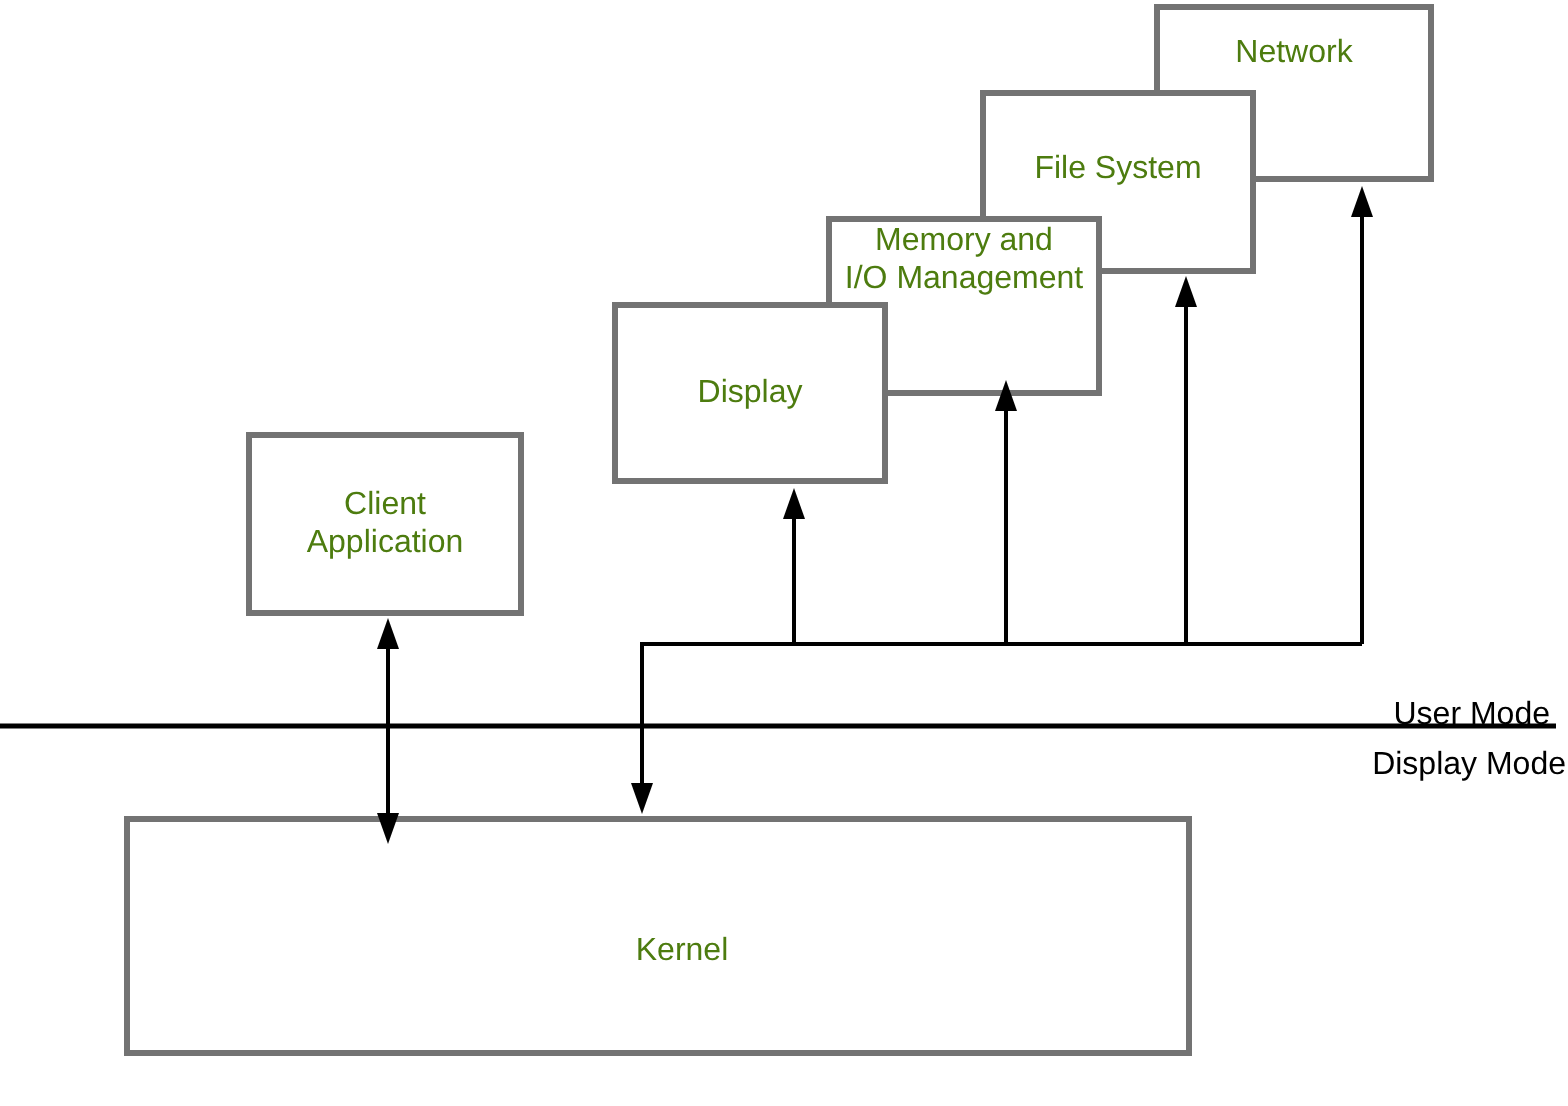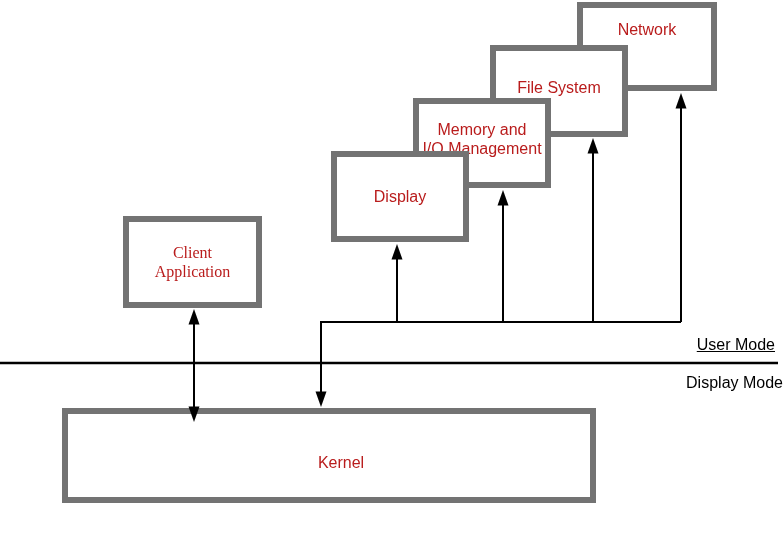--- a/index.html
+++ b/index.html
@@ -12,57 +12,57 @@
     position: relative;
     width: 784px;
     height: 553px;
     background: #ffffff;
     overflow: hidden;
   }
   .box {
     position: absolute;
     box-sizing: border-box;
     background: #ffffff;
-    border: 6px solid #737373;
+    border: 3px solid #737373;
     display: flex;
     justify-content: center;
     align-items: center;
-    color: #b91c1c;
+    color: #4d7c0f;
     font-size: 16px;
     line-height: 19px;
     text-align: center;
   }
   .box .label {
     white-space: pre-line;
   }
   .align-top {
     align-items: flex-start;
   }
   .box-network        { left: 577px; top: 2px;   width: 140px; height: 89px; z-index: 1; padding-top: 12px; }
   .box-file-system    { left: 490px; top: 45px;  width: 138px; height: 92px; z-index: 2; padding-top: 27px; }
-  .box-memory-io      { left: 413px; top: 98px;  width: 138px; height: 90px; z-index: 3; padding-top: 16px; }
-  .box-display        { left: 331px; top: 151px; width: 138px; height: 91px; z-index: 4; }
-  .box-client-app     { left: 123px; top: 216px; width: 139px; height: 92px; z-index: 5; font-family: Liberation Serif, serif; }
-  .box-kernel         { left: 62px;  top: 408px; width: 534px; height: 95px; z-index: 5; padding-top: 14px; padding-left: 24px; }
+  .box-memory-io      { left: 413px; top: 108px;  width: 138px; height: 90px; z-index: 3; padding-top: 0; }
+  .box-display        { left: 306px; top: 151px; width: 138px; height: 91px; z-index: 4; }
+  .box-client-app     { left: 123px; top: 216px; width: 139px; height: 92px; z-index: 5; }
+  .box-kernel         { left: 62px;  top: 408px; width: 534px; height: 120px; z-index: 5; padding-top: 14px; padding-left: 24px; }
   .arrows-layer {
     position: absolute;
     left: 0; top: 0;
     width: 784px; height: 553px;
     z-index: 10;
     pointer-events: none;
   }
   .mode-label {
     position: absolute;
     z-index: 11;
     color: #000000;
     font-size: 16px;
     line-height: 19px;
     white-space: nowrap;
   }
-  .mode-label-user   { right: 9px; top: 335px; text-decoration: underline; }
+  .mode-label-user   { right: 9px; top: 348px; }
   .mode-label-kernel { right: 1px; top: 373px; }
 </style>
 </head>
 <body>
 
 <div class="stage">
 
   <svg class="arrows-layer" width="784" height="553" viewBox="0 0 784 553" stroke="#000000" fill="#000000" xmlns="http://www.w3.org/2000/svg">
 
     <line x1="0" y1="363" x2="778" y2="363" stroke-width="2.5"></line>

